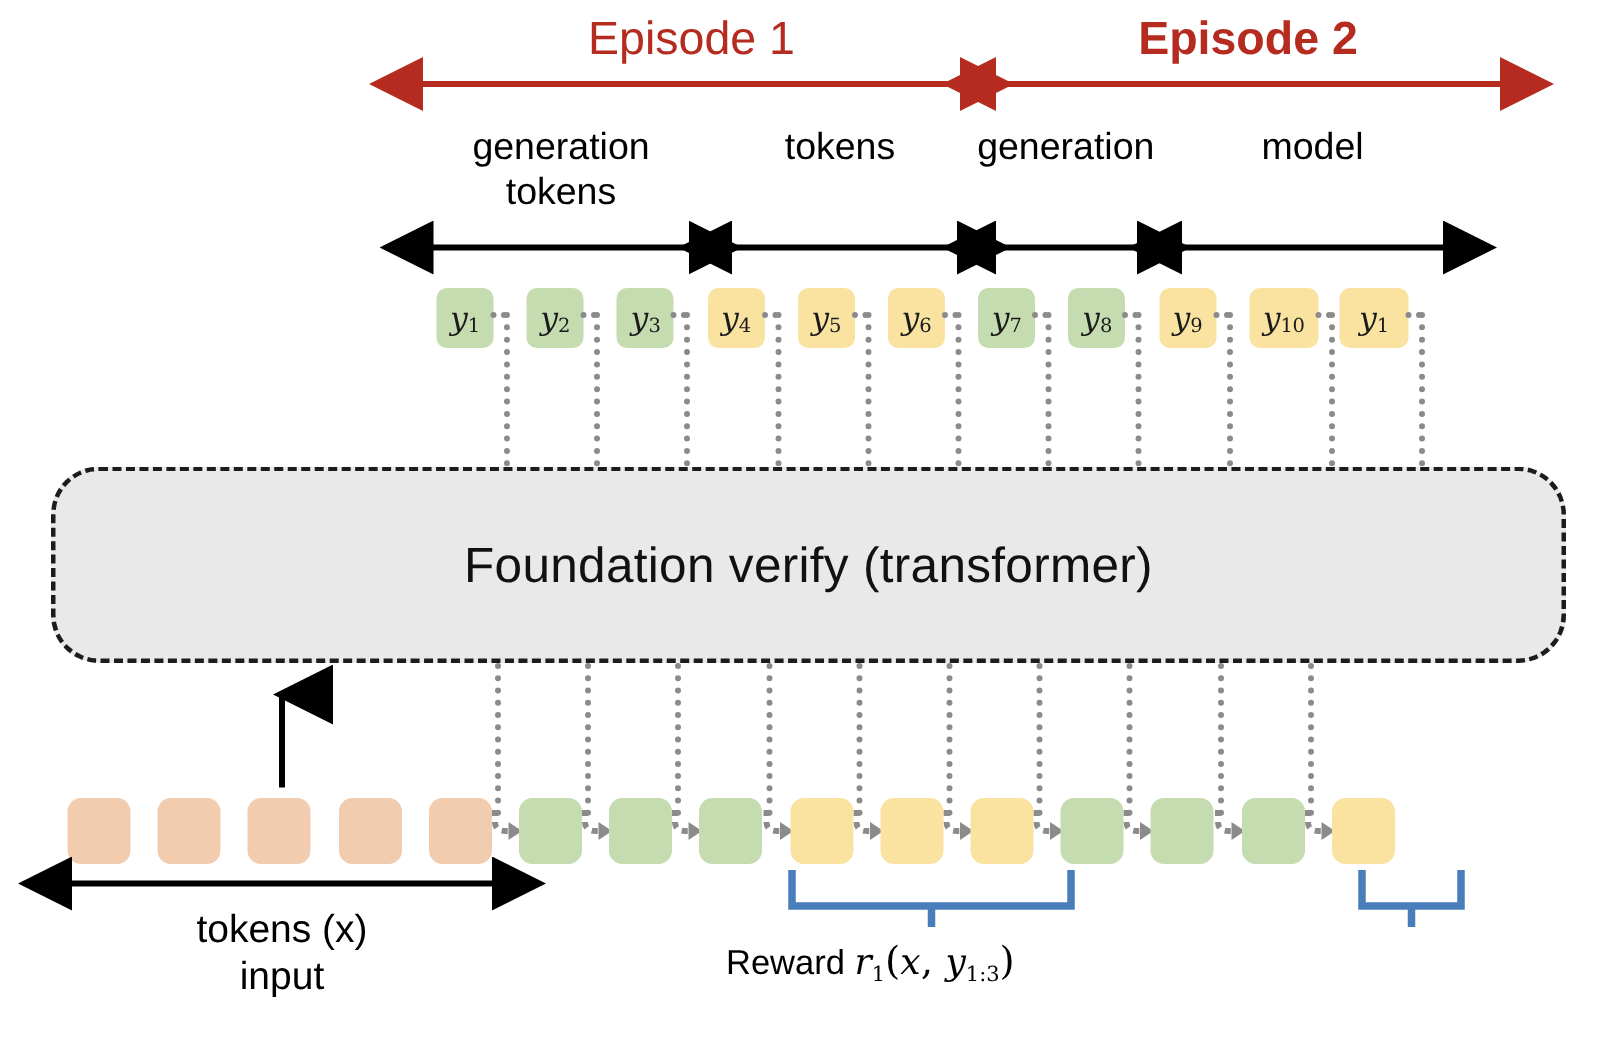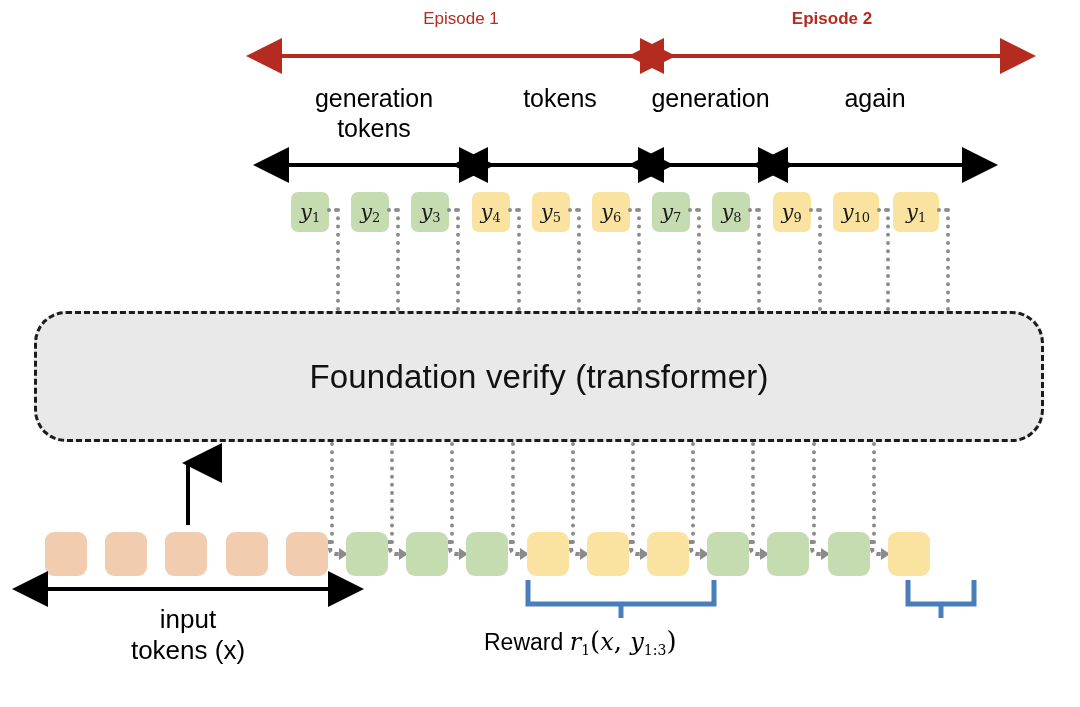--- a/index.html
+++ b/index.html
@@ -17,21 +17,21 @@
     height: 707px;
     background: #ffffff;
     overflow: hidden;
   }
   .abs { position: absolute; }
 
   
   .ep-label {
     position: absolute;
     color: #b52b20;
-    font-size: 17px;
+    font-size: 31px;
     text-align: center;
     white-space: nowrap;
     line-height: 1;
   }
   .ep-arrow {
     position: absolute;
     height: 12px;
   }
 
   
@@ -179,21 +179,21 @@
     <div>generation</div>
     <div>tokens</div>
   </div>
   <div class="phase-label" style="left:474px; top:84px; width:172px;">
     <div>tokens</div>
   </div>
   <div class="phase-label" style="left:648px; top:84px; width:125px;">
     <div>generation</div>
   </div>
   <div class="phase-label" style="left:782px; top:84px; width:186px;">
-    <div>again</div>
+    <div>model</div>
   </div>
 
   <svg class="phase-arrow" style="left:281px; top:159px;" width="186" height="12">
     <defs>
       <marker id="blkL" markerWidth="9" markerHeight="9" refX="8" refY="4.5" orient="auto">
         <path d="M9,0 L0,4.5 L9,9 Z" fill="#000000"></path>
       </marker>
       <marker id="blkR" markerWidth="9" markerHeight="9" refX="1" refY="4.5" orient="auto">
         <path d="M0,0 L9,4.5 L0,9 Z" fill="#000000"></path>
       </marker>
@@ -363,22 +363,22 @@
       <div class="seq" style="left: 707.2px; top: 532px; background: rgb(197, 220, 176);"></div>
       <div class="seq" style="left: 767.4px; top: 532px; background: rgb(197, 220, 176);"></div>
       <div class="seq" style="left: 827.6px; top: 532px; background: rgb(197, 220, 176);"></div>
       <div class="seq" style="left: 887.8px; top: 532px; background: rgb(250, 227, 160);"></div>
     </div>
 
   <svg class="abs" style="left:40px; top:583px;" width="296" height="12">
     <line x1="4" y1="6" x2="292" y2="6" stroke="#000000" stroke-width="4" marker-start="url(#blkL)" marker-end="url(#blkR)"></line>
   </svg>
   <div class="in-label" style="left:40px; top:604px; width:296px;">
+    <div>tokens (x)</div>
     <div>input</div>
-    <div>tokens (x)</div>
   </div>
 
   <svg class="abs" style="left:525px; top:578px;" width="192" height="40">
     <path d="M3,2 L3,26 L189,26 L189,2" fill="none" stroke="#4a7ebb" stroke-width="5"></path>
     <line x1="96" y1="26" x2="96" y2="40" stroke="#4a7ebb" stroke-width="5"></line>
   </svg>
   <div class="reward-label" style="left:484px; top:626px;">
     <span>Reward </span><span class="mathit">r</span><span class="sub">1</span><span class="paren">(</span><span class="mathit">x</span><span class="paren">, </span><span class="mathit">y</span><span class="sub">1:3</span><span class="paren">)</span>
   </div>
 

